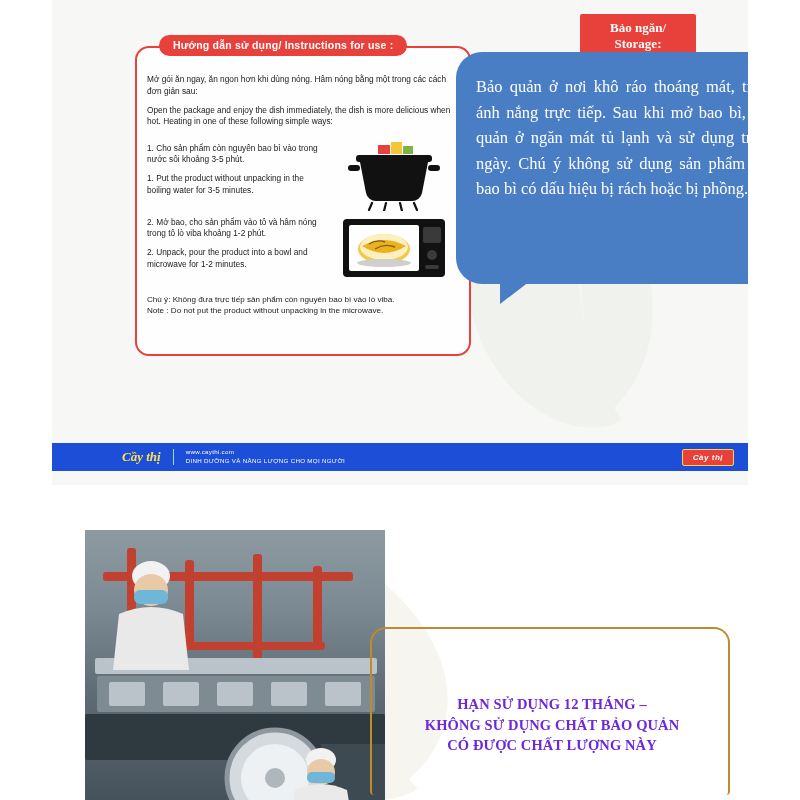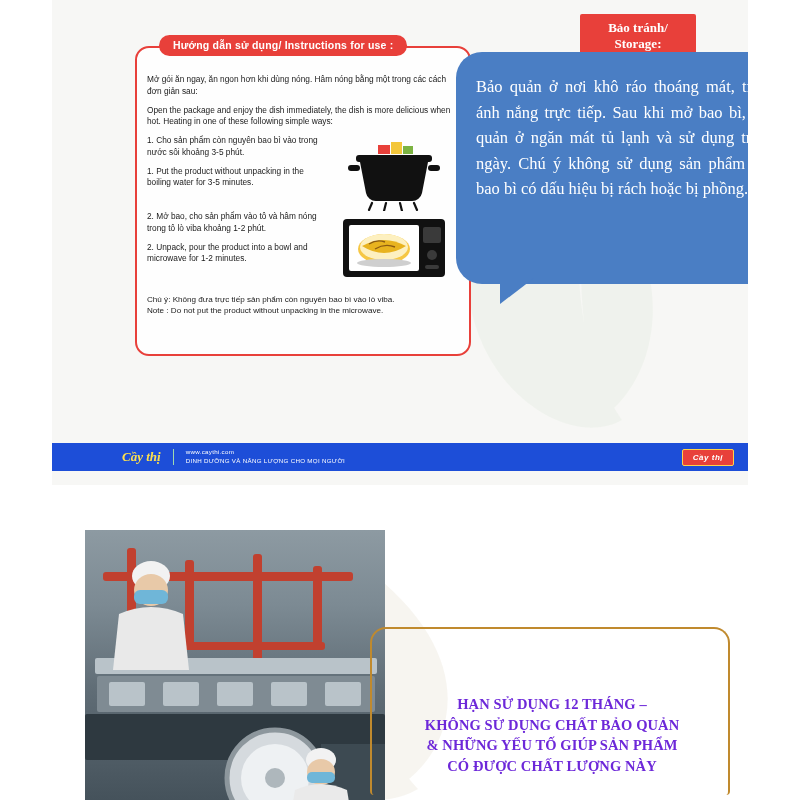--- a/index.html
+++ b/index.html
@@ -68,21 +68,21 @@
   }
   .instr-text {
     font-size: 8.3px;
     line-height: 1.42;
     color: #1a1a1a;
     margin: 0 0 7px 0;
   }
   .instr-text.en { font-style: normal; }
   .instr-row {
     display: flex;
-    align-items: flex-start;
+    align-items: center;
     gap: 6px;
   }
   .instr-col-text {
     flex: 0 0 176px;
   }
   .instr-col-art {
     flex: 1 1 auto;
     display: flex;
     align-items: center;
     justify-content: center;
@@ -326,21 +326,21 @@
         </div>
       </div>
 
       <div class="note-line">
         <p>Chú ý: Không đưa trực tiếp sản phẩm còn nguyên bao bì vào lò viba.</p>
         <p>Note : Do not put the product without unpacking in the microwave.</p>
       </div>
     </div>
 
     <div class="storage-tab">
-      <div>Bảo tránh/</div>
+      <div>Bảo ngăn/</div>
       <div>Storage:</div>
     </div>
 
     <div class="storage-bubble">
       <p class="storage-text">Bảo quản ở nơi khô ráo thoáng mát, tránh ánh nắng trực tiếp. Sau khi mở bao bì, bảo quản ở ngăn mát tủ lạnh và sử dụng trong ngày. Chú ý không sử dụng sản phẩm nếu bao bì có dấu hiệu bị rách hoặc bị phồng.</p>
       <div class="tail"></div>
     </div>
   </div>
 
   <div class="green-bar">
@@ -397,18 +397,17 @@
         <ellipse cx="40" cy="28" rx="14" ry="13" fill="#e8c9a8"></ellipse>
         <rect x="26" y="28" width="28" height="11" rx="5" fill="#6fb6d8"></rect>
         <path d="M14 46 q26 -12 52 0 l4 24 h-60 Z" fill="#eaeaea"></path>
       </svg>
     </div>
 
     <div class="award-box"></div>
     <div class="award-text">
       <div>HẠN SỬ DỤNG 12 THÁNG –</div>
       <div>KHÔNG SỬ DỤNG CHẤT BẢO QUẢN</div>
-      <div>&amp; NHỮNG YẾU TỐ GIÚP SẢN PHẨM</div>
       <div>CÓ ĐƯỢC CHẤT LƯỢNG NÀY</div>
     </div>
   </div>
 
 </div>
 
 </body></html>

